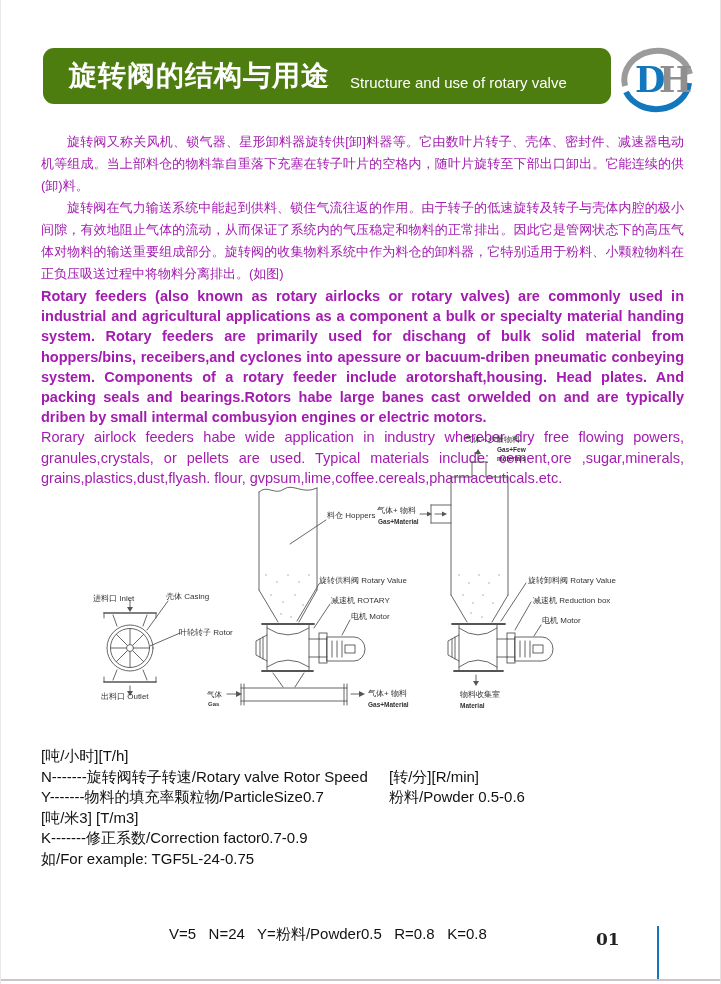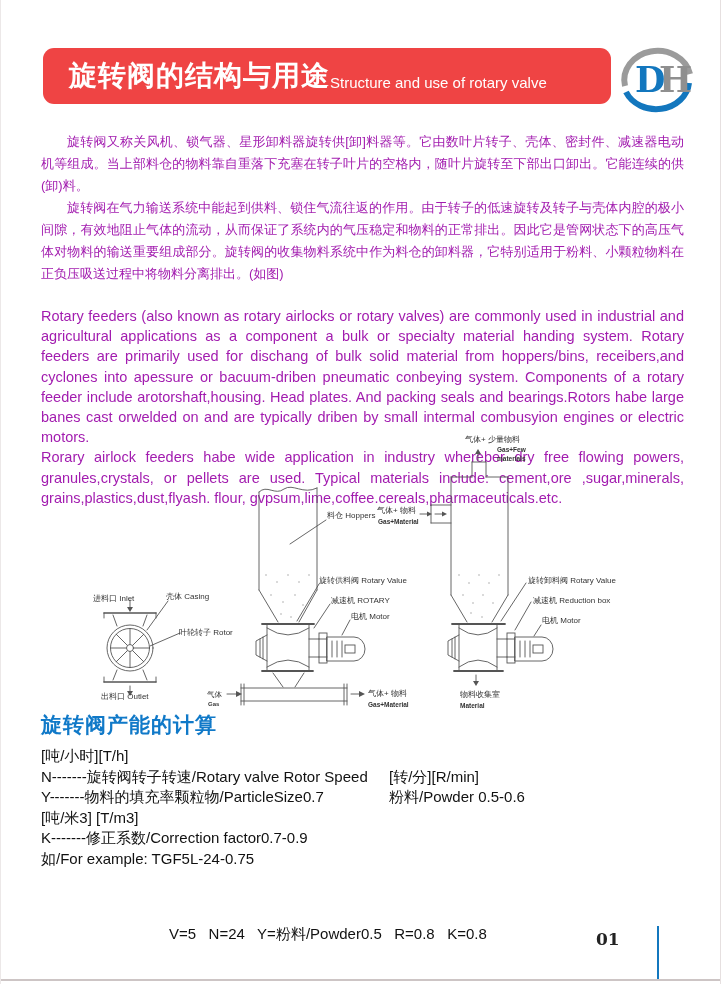--- a/index.html
+++ b/index.html
@@ -3,31 +3,31 @@
 <meta charset="utf-8">
 <style>
   * { margin:0; padding:0; box-sizing:border-box; }
   html,body { background:#ffffff; }
   body { font-family:"Liberation Sans","DejaVu Sans",sans-serif; }
   .page { position:relative; width:721px; height:984px; margin:0 auto; background:#fff;
           overflow:hidden; border-left:1px solid #ece8e8; border-right:1px solid #e6e0e0; }
 
   
   .header-bar { position:absolute; left:42px; top:48px; width:568px; height:56px;
-                background:#ef4444; border-radius:11px; display:flex; align-items:center;
+                background:#4d7c0f; border-radius:11px; display:flex; align-items:center;
                 padding-left:26px; color:#fff; }
   .title-zh { font-size:28px; font-weight:bold; letter-spacing:1px; }
-  .title-en { font-size:15px; margin-left:0; margin-top:12px; }
+  .title-en { font-size:15px; margin-left:20px; margin-top:12px; }
   .logo { position:absolute; left:611px; top:43px; width:90px; height:72px; }
 
   
   .text-flow { position:absolute; left:40px; top:131px; width:643px; color:#a21caf; }
   .text-flow p.zh { font-size:13px; line-height:22px; text-indent:2em; text-align:justify; }
   .text-flow p.en { font-size:14.5px; line-height:20.2px; text-align:justify; }
-  .text-flow p.en.first { margin-top:21px; }
+  .text-flow p.en.first { margin-top:1px;font-weight:bold; }
 
   
   .diagrams { position:absolute; left:0; top:425px; width:721px; height:290px; }
   .diagrams text { font-family:"Liberation Sans","DejaVu Sans",sans-serif; }
 
   
   .calc-title { position:absolute; left:40px; top:711px; font-size:21px; font-weight:bold;
                 color:#1079c8; letter-spacing:1px; }
   .calc-rows { position:absolute; left:40px; top:746px; width:650px; font-size:15px;
                line-height:20.5px; color:#111; }
@@ -229,21 +229,20 @@
       <text x="496" y="27" font-size="6.5" font-weight="bold">Gas+Few</text>
       <text x="496" y="36" font-size="6.5" font-weight="bold">materials</text>
       <text x="527" y="158" font-size="8">旋转卸料阀 Rotary Value</text>
       <text x="532" y="178" font-size="8">减速机 Reduction box</text>
       <text x="541" y="198" font-size="8">电机 Motor</text>
       <text x="459" y="272" font-size="8">物料收集室</text>
       <text x="459" y="283" font-size="6.5" font-weight="bold">Material</text>
     </g>
   </svg>
 
-  <h2 class="calc-title">旋转阀产能的计算</h2>
 
   <div class="calc-rows">
     <div class="calc-row">
       <span class="right">[吨/小时][T/h]</span>
     </div>
     <div class="calc-row">
       <span class="left">N-------旋转阀转子转速/Rotary valve Rotor Speed</span>
       <span class="right">[转/分][R/min]</span>
     </div>
     <div class="calc-row">

